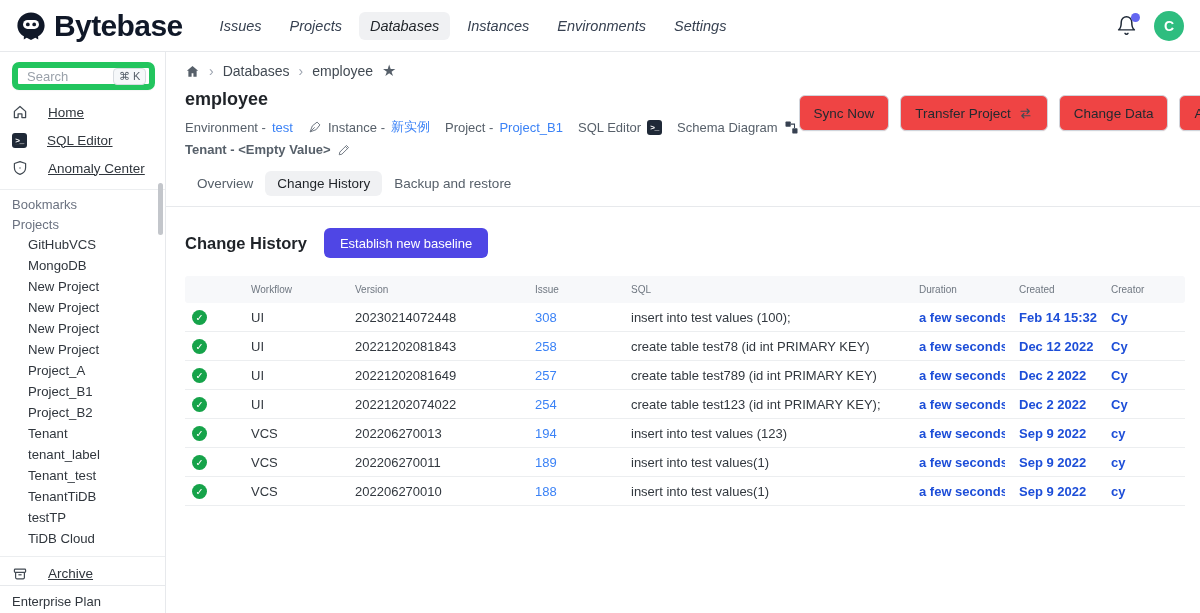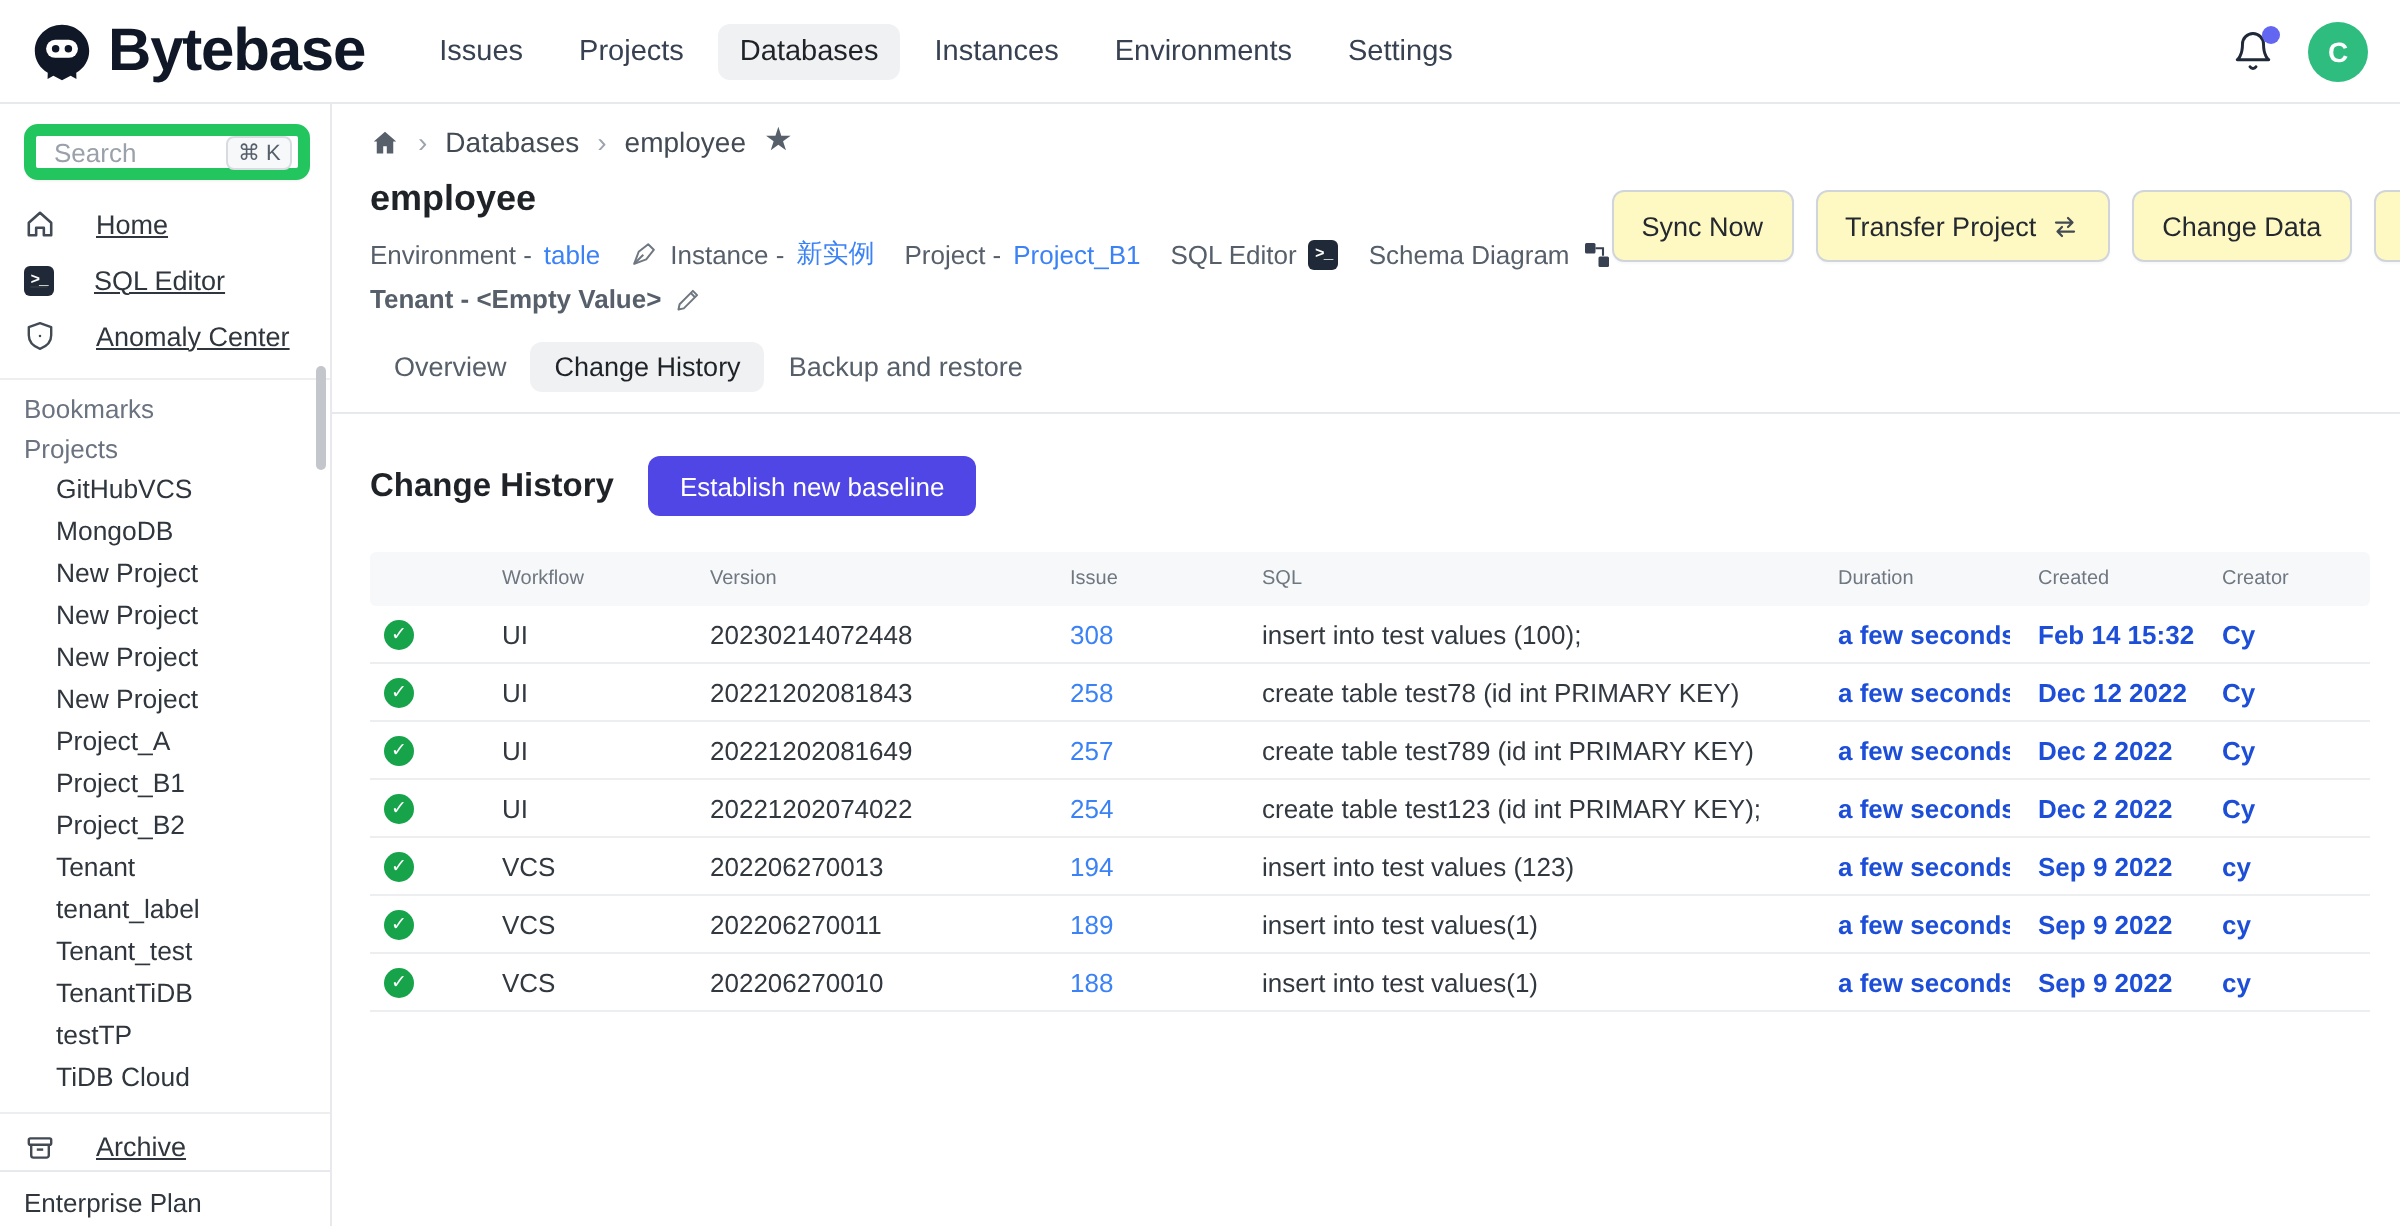--- a/index.html
+++ b/index.html
@@ -4,21 +4,21 @@
 <style>
   * { margin:0; padding:0; box-sizing:border-box; }
   html,body { width:1200px; height:613px; overflow:hidden; background:#fff;
     font-family:"Liberation Sans","DejaVu Sans",sans-serif; color:#24292f; }
 
   
   .topnav { position:absolute; top:0; left:0; right:0; height:52px; background:#fff;
     border-bottom:1px solid #e7e9ec; display:flex; align-items:center; padding:0 16px; z-index:5; }
   .brand { display:flex; align-items:center; gap:8px; cursor:pointer; }
   .brand-text { font-size:30px; font-weight:800; color:#101828; letter-spacing:-0.6px; }
-  .nav-items { display:flex; align-items:flex-end; gap:6px; margin-left:26px; }
+  .nav-items { display:flex; align-items:flex-end; gap:6px; margin-left:26px;font-style:italic; }
   .nav-item { font-size:14.5px; color:#374151; padding:6px 11px; border-radius:6px; cursor:pointer; }
   .nav-item.active { background:#f0f1f3; color:#1f2328; }
   .nav-right { margin-left:auto; display:flex; align-items:center; gap:16px; }
   .bell-wrap { position:relative; width:22px; height:22px; cursor:pointer; }
   .bell-dot { position:absolute; top:-2px; right:-2px; width:9px; height:9px; border-radius:50%; background:#6366f1; }
   .avatar { width:30px; height:30px; border-radius:50%; background:#2ebd7f; color:#fff;
     display:flex; align-items:center; justify-content:center; font-size:14px; font-weight:600; cursor:pointer; }
 
   
   .sidebar { position:absolute; top:52px; left:0; bottom:0; width:166px; background:#fff;
@@ -54,21 +54,21 @@
   .page-title { font-size:18px; font-weight:700; color:#1f2328; margin-top:10px; }
   .meta-line { display:flex; align-items:center; gap:15px; margin-top:8px; font-size:13px; color:#57606a; flex-wrap:nowrap; }
   .meta-line2 { margin-top:6px;font-weight:bold; }
   .meta-item { display:flex; align-items:center; gap:6px; white-space:nowrap; }
   .blue-link { color:#3b82f6; cursor:pointer; text-decoration:none; }
   .term-icon { width:15px; height:15px; background:#1f2937; border-radius:3px; color:#fff;
     font-size:8px; font-weight:700; display:flex; align-items:center; justify-content:center;
     font-family:"Liberation Mono","DejaVu Sans Mono",monospace; letter-spacing:-0.5px; }
   .head-actions { margin-left:auto; display:flex; gap:11px; margin-top:16px; }
   .btn { height:31px; display:inline-flex; align-items:center; gap:7px; padding:17px 14px;
-    background:#fef9c3; border:1px solid #d0d5dc; border-radius:6px; font-size:13.5px; color:#24292f;
+    background:#ef4444; border:1px solid #d0d5dc; border-radius:6px; font-size:13.5px; color:#24292f;
     cursor:pointer; box-shadow:0 1px 1px rgba(0,0,0,.03); white-space:nowrap; }
 
   .tabs-row { display:flex; align-items:center; margin:14px -15px 0 -19px;
     padding:0 15px 10px 19px; border-bottom:1px solid #e7e9ec; }
   .tab { font-size:13.5px; color:#57606a; padding:5px 12px; border-radius:6px; cursor:pointer; }
   .tab.active { background:#f0f1f3; color:#1f2328; }
 
   .section-head { display:flex; align-items:center; gap:17px; margin-top:21px; }
   .section-title { font-size:16.5px; font-weight:700; color:#1f2328; }
   .btn-primary { height:30px; display:inline-flex; align-items:center; padding:0 16px;
@@ -196,21 +196,21 @@
     <span class="crumb-star">★</span>
   </div>
 
   <div class="head-row">
     <div>
       <div class="page-title">employee</div>
 
       <div class="meta-line">
         <span class="meta-item">
           <span>Environment -</span>
-          <a class="blue-link">table</a>
+          <a class="blue-link">test</a>
         </span>
         <span class="meta-item">
           <svg class="icn" width="14" height="14" viewBox="0 0 20 20" fill="none" stroke="#6f7781" stroke-width="1.4" stroke-linejoin="round">
             <path d="M3 17l3.2-8.6L13 3l4 4-5.4 6.8z"></path>
               <path d="M3 17l6.5-6.5"></path>
           </svg>
           <span>Instance -</span>
           <a class="blue-link">新实例</a>
         </span>
         <span class="meta-item">

